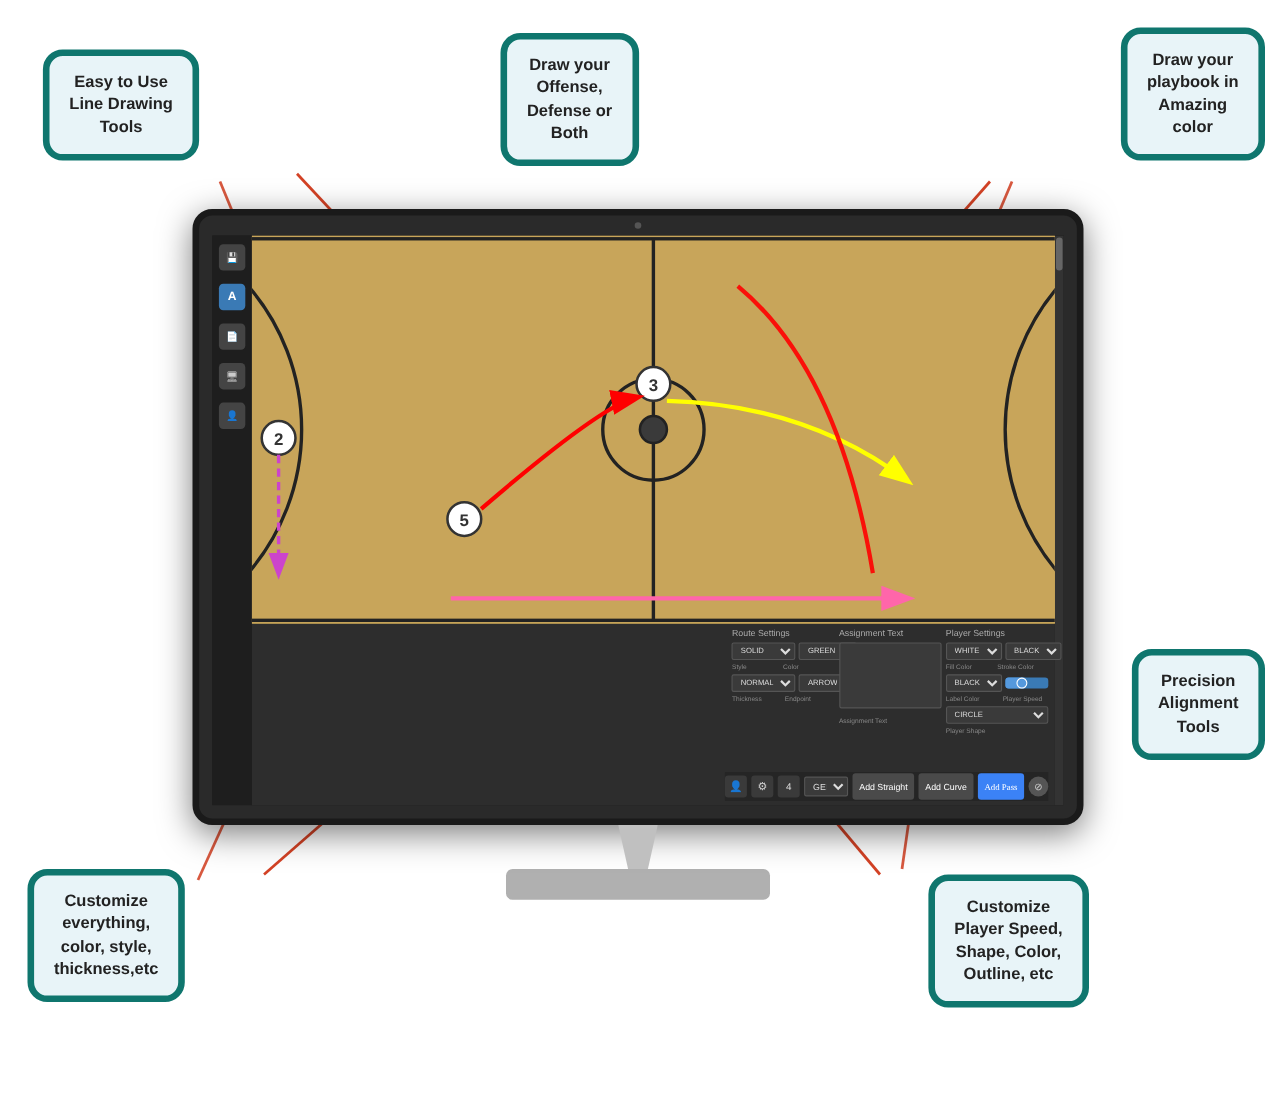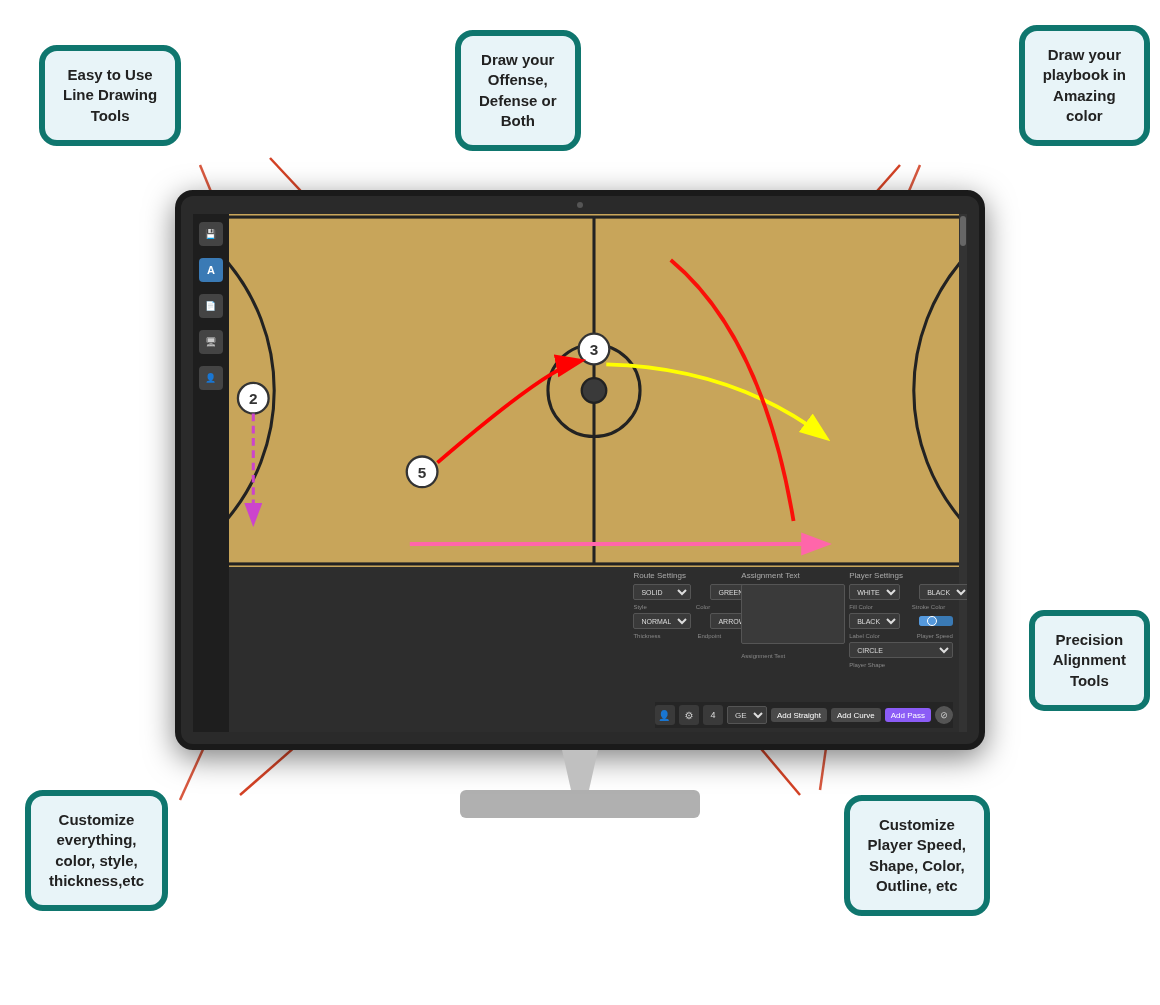--- a/index.html
+++ b/index.html
@@ -146,21 +146,21 @@
     .panel-section-title {
       color: #aaa;
       font-size: 8px;
       margin-bottom: 4px;
       white-space: nowrap;
     }
 
     .control-row {
       display: flex;
       flex-direction: row;
-      gap: 19px;
+      gap: 3px;
       margin-bottom: 3px;
       align-items: center;
     }
 
     .mini-select {
       background: #3a3a3a;
       border: 1px solid #555;
       color: #ddd;
       font-size: 7px;
       padding: 2px 3px;
@@ -239,30 +239,30 @@
       border: 1px solid #555;
       color: #ddd;
       font-size: 8px;
       padding: 1px 3px;
       height: 18px;
       width: 40px;
       border-radius: 2px;
     }
 
     .toolbar-btn {
-      height: 14px;
+      height: 24px;
       padding: 0 6px;
       border: none;
       border-radius: 3px;
       font-size: 8px;
       cursor: pointer;
       color: #fff;
     }
     .btn-dark { background: #4a4a4a; }
-    .btn-blue { background: #8b5cf6; }
+    .btn-blue { background: #3b82f6; font-family: Liberation Serif, serif; }
 
     .toolbar-cancel-btn {
       width: 18px;
       height: 18px;
       background: #555;
       border-radius: 50%;
       display: flex;
       align-items: center;
       justify-content: center;
       font-size: 9px;
@@ -348,21 +348,21 @@
   <span>Both</span>
 </div>
 
 <div class="callout" style="right: 10px; top: 25px; max-width: 230px;">
   <span>Draw your</span><br>
   <span>playbook in</span><br>
   <span>Amazing</span><br>
   <span>color</span>
 </div>
 
-<div class="callout" style="right: 10px; top: 610px; max-width: 230px; border-radius: 15px;">
+<div class="callout" style="right: 10px; top: 590px; max-width: 230px;">
   <span>Precision</span><br>
   <span>Alignment</span><br>
   <span>Tools</span>
 </div>
 
 <div class="callout" style="left: 25px; top: 790px; max-width: 230px;">
   <span>Customize</span><br>
   <span>everything,</span><br>
   <span>color, style,</span><br>
   <span>thickness,etc</span>

